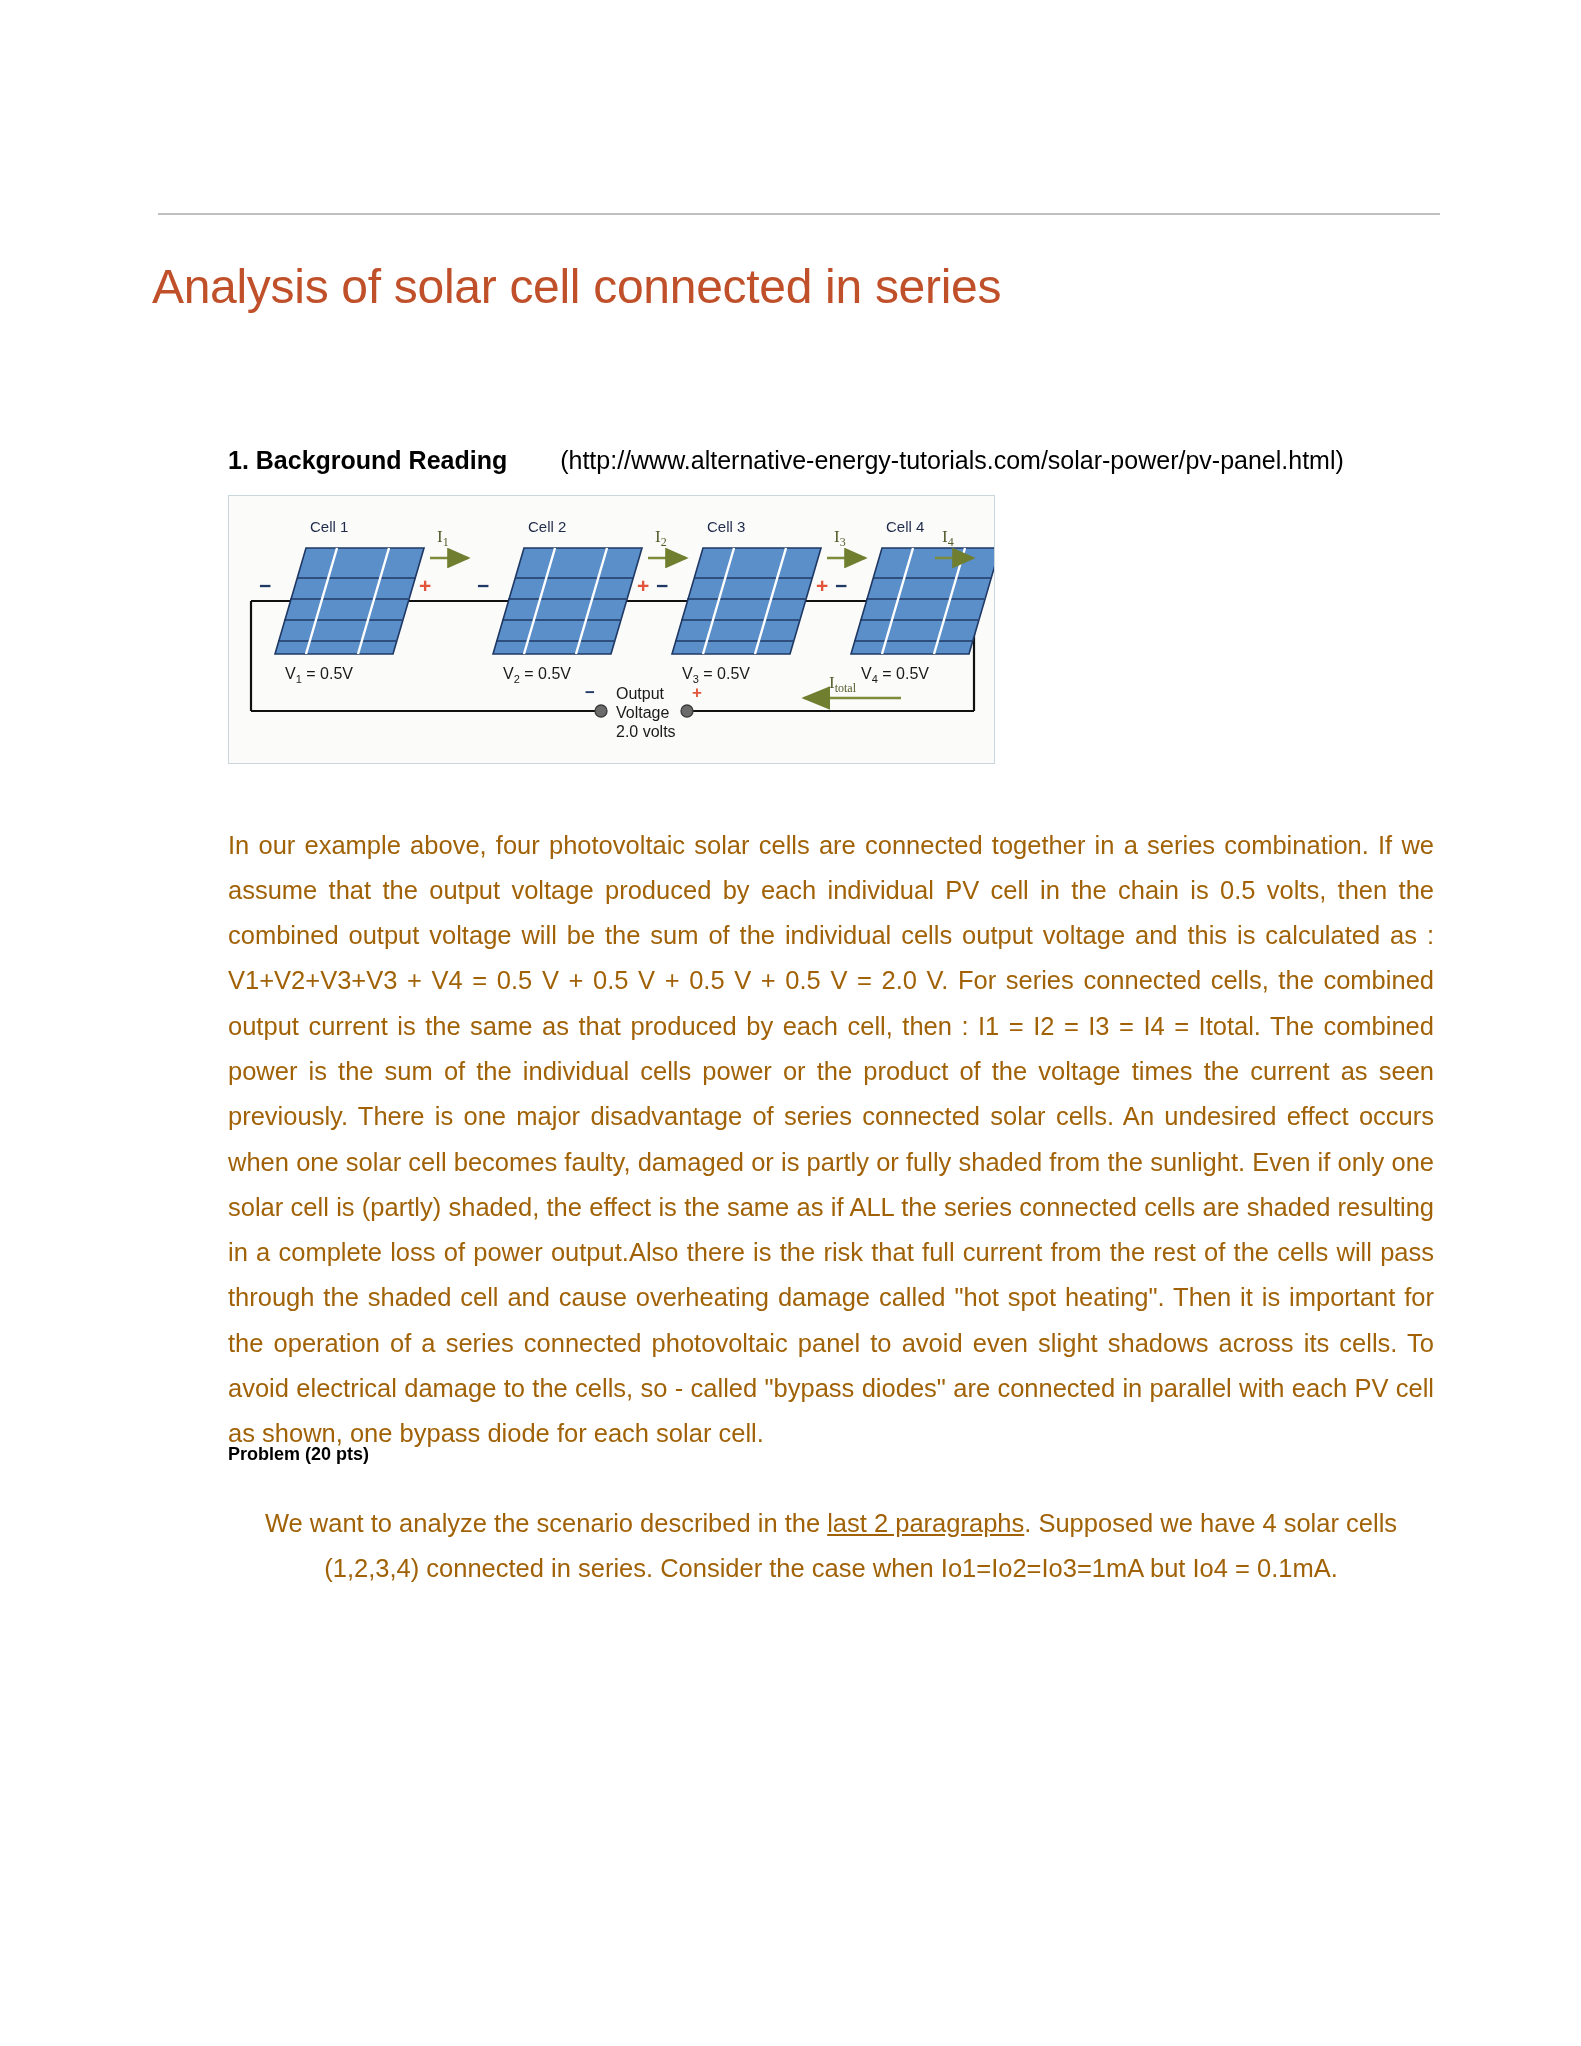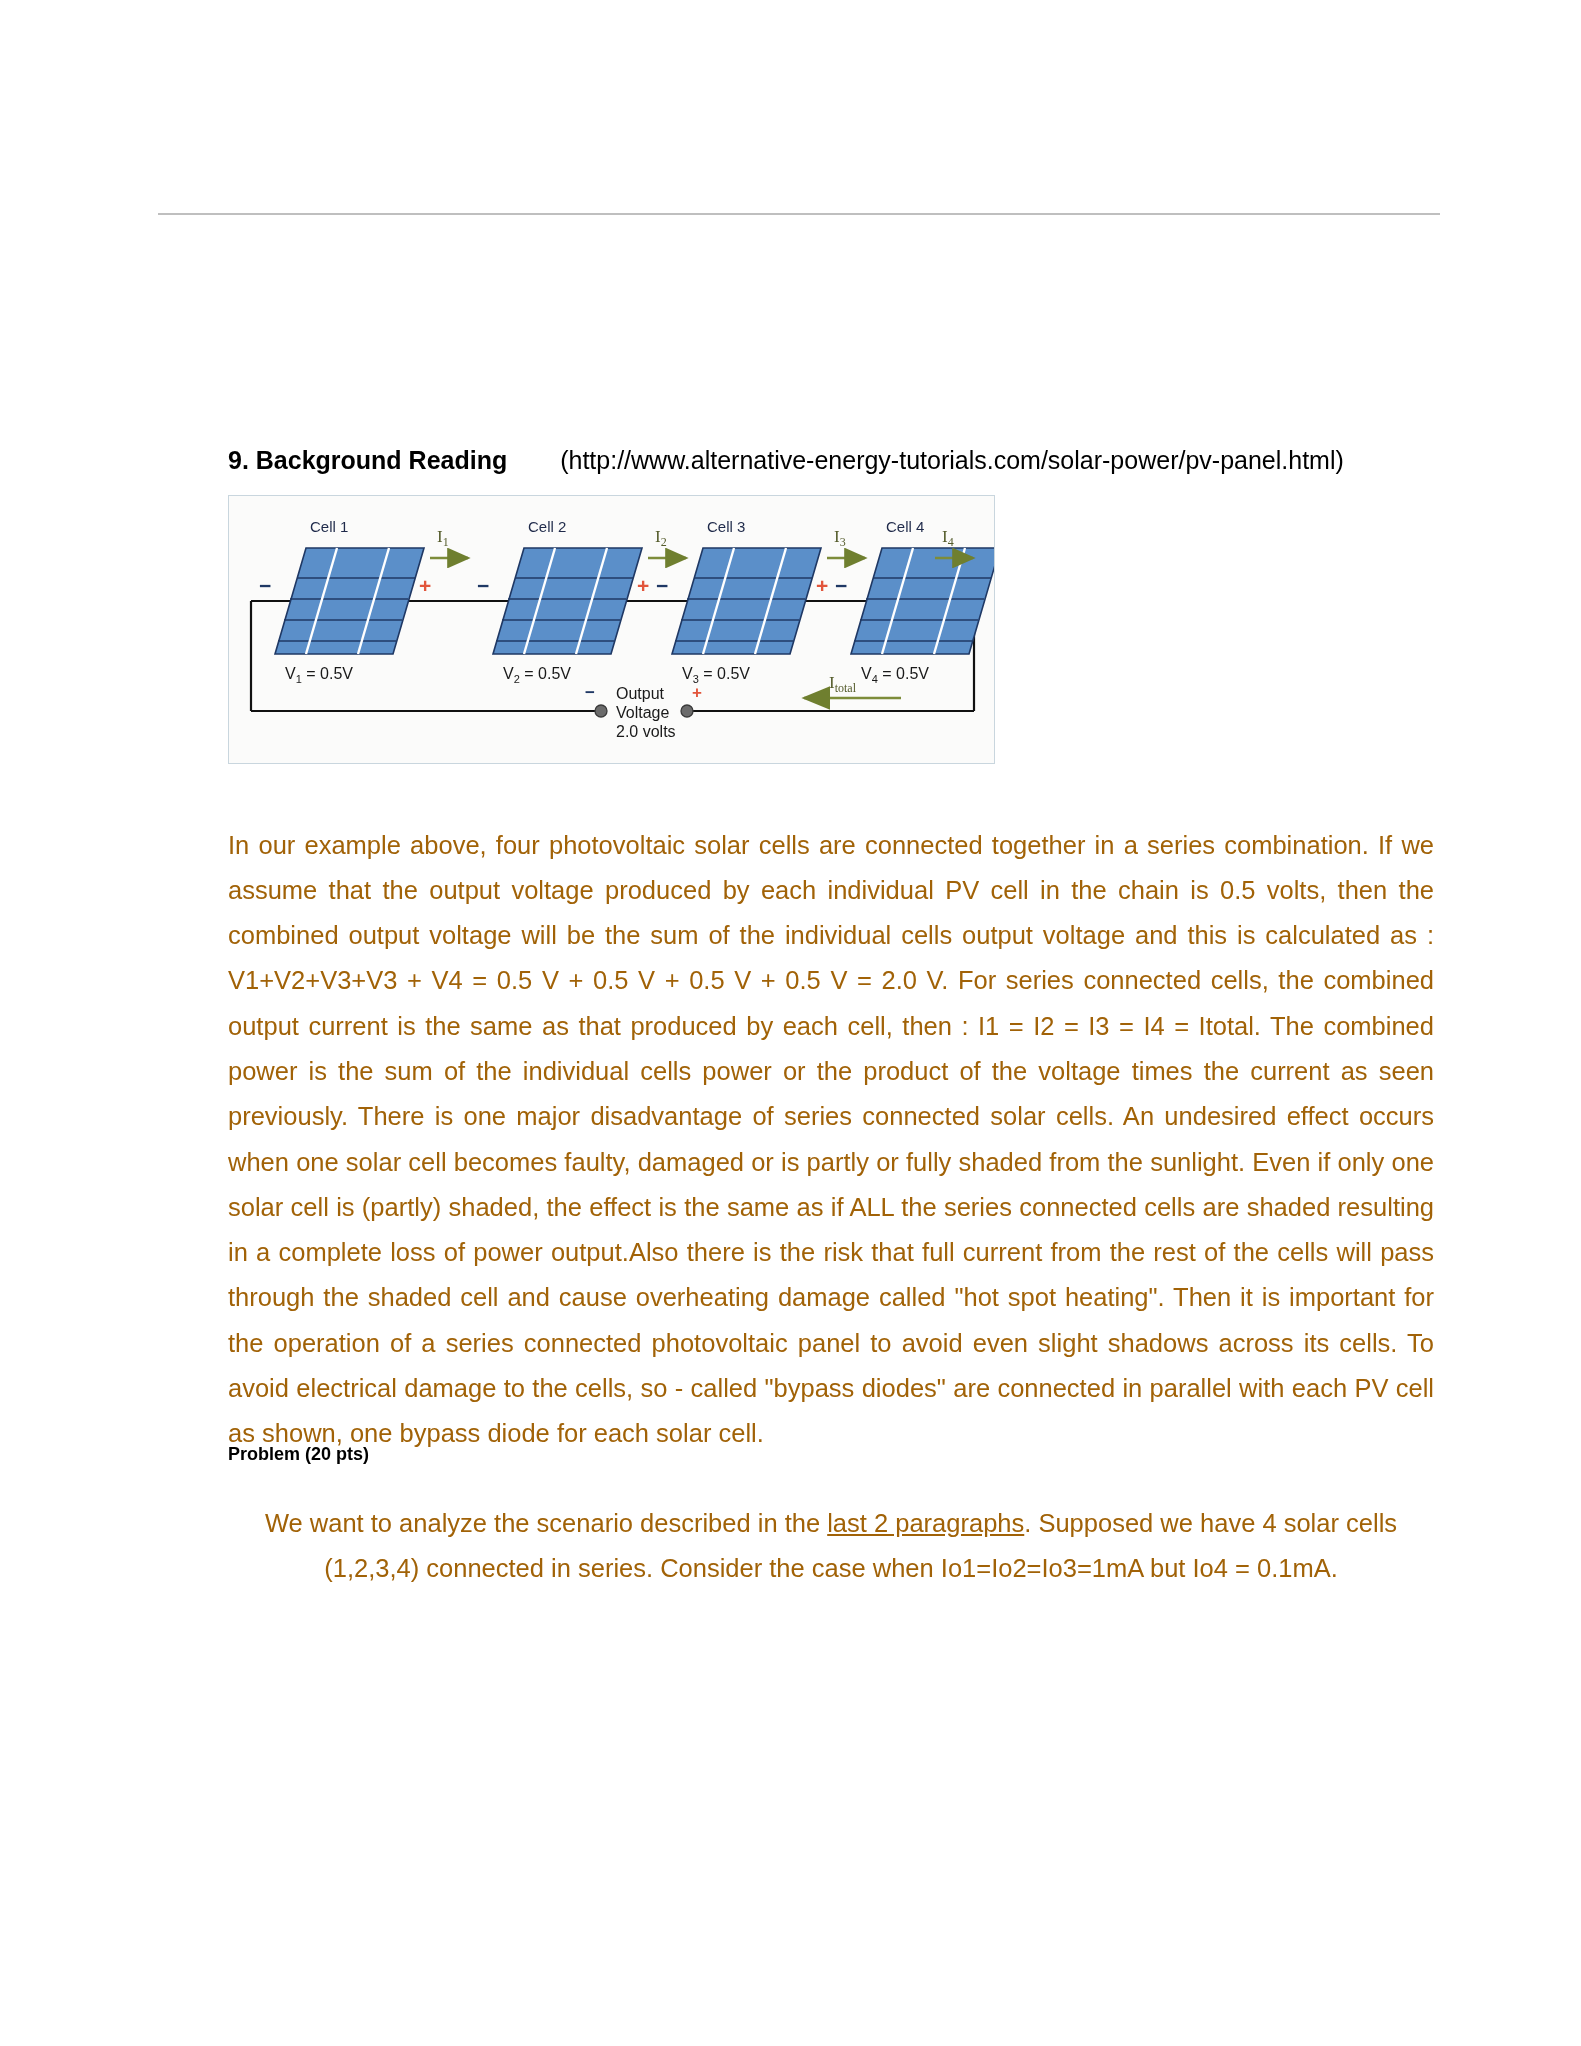--- a/index.html
+++ b/index.html
@@ -106,23 +106,24 @@
   }
   .underline { text-decoration: underline; }
 </style>
 </head>
 <body>
 
 <div class="page">
 
   <div class="title-rule"></div>
 
+  <h1 class="doc-title">Analysis of solar cell connected in series</h1>
 
   <div class="section-heading">
-    <span class="strong">9. Background Reading</span><span class="url"> (http://www.alternative-energy-tutorials.com/solar-power/pv-panel.html)</span>
+    <span class="strong">1. Background Reading</span><span class="url"> (http://www.alternative-energy-tutorials.com/solar-power/pv-panel.html)</span>
   </div>
 
   <div class="figure">
     <svg width="765" height="267" viewBox="0 0 765 267" xmlns="http://www.w3.org/2000/svg">
       <defs>
         <marker id="arrowGreen" markerWidth="9" markerHeight="8" refX="8" refY="4" orient="auto">
           <path d="M0,0 L9,4 L0,8 z" fill="#6f7f2f"></path>
         </marker>
         <marker id="arrowGreenLeft" markerWidth="11" markerHeight="9" refX="10" refY="4.5" orient="auto">
           <path d="M0,0 L11,4.5 L0,9 z" fill="#6f7f2f"></path>

